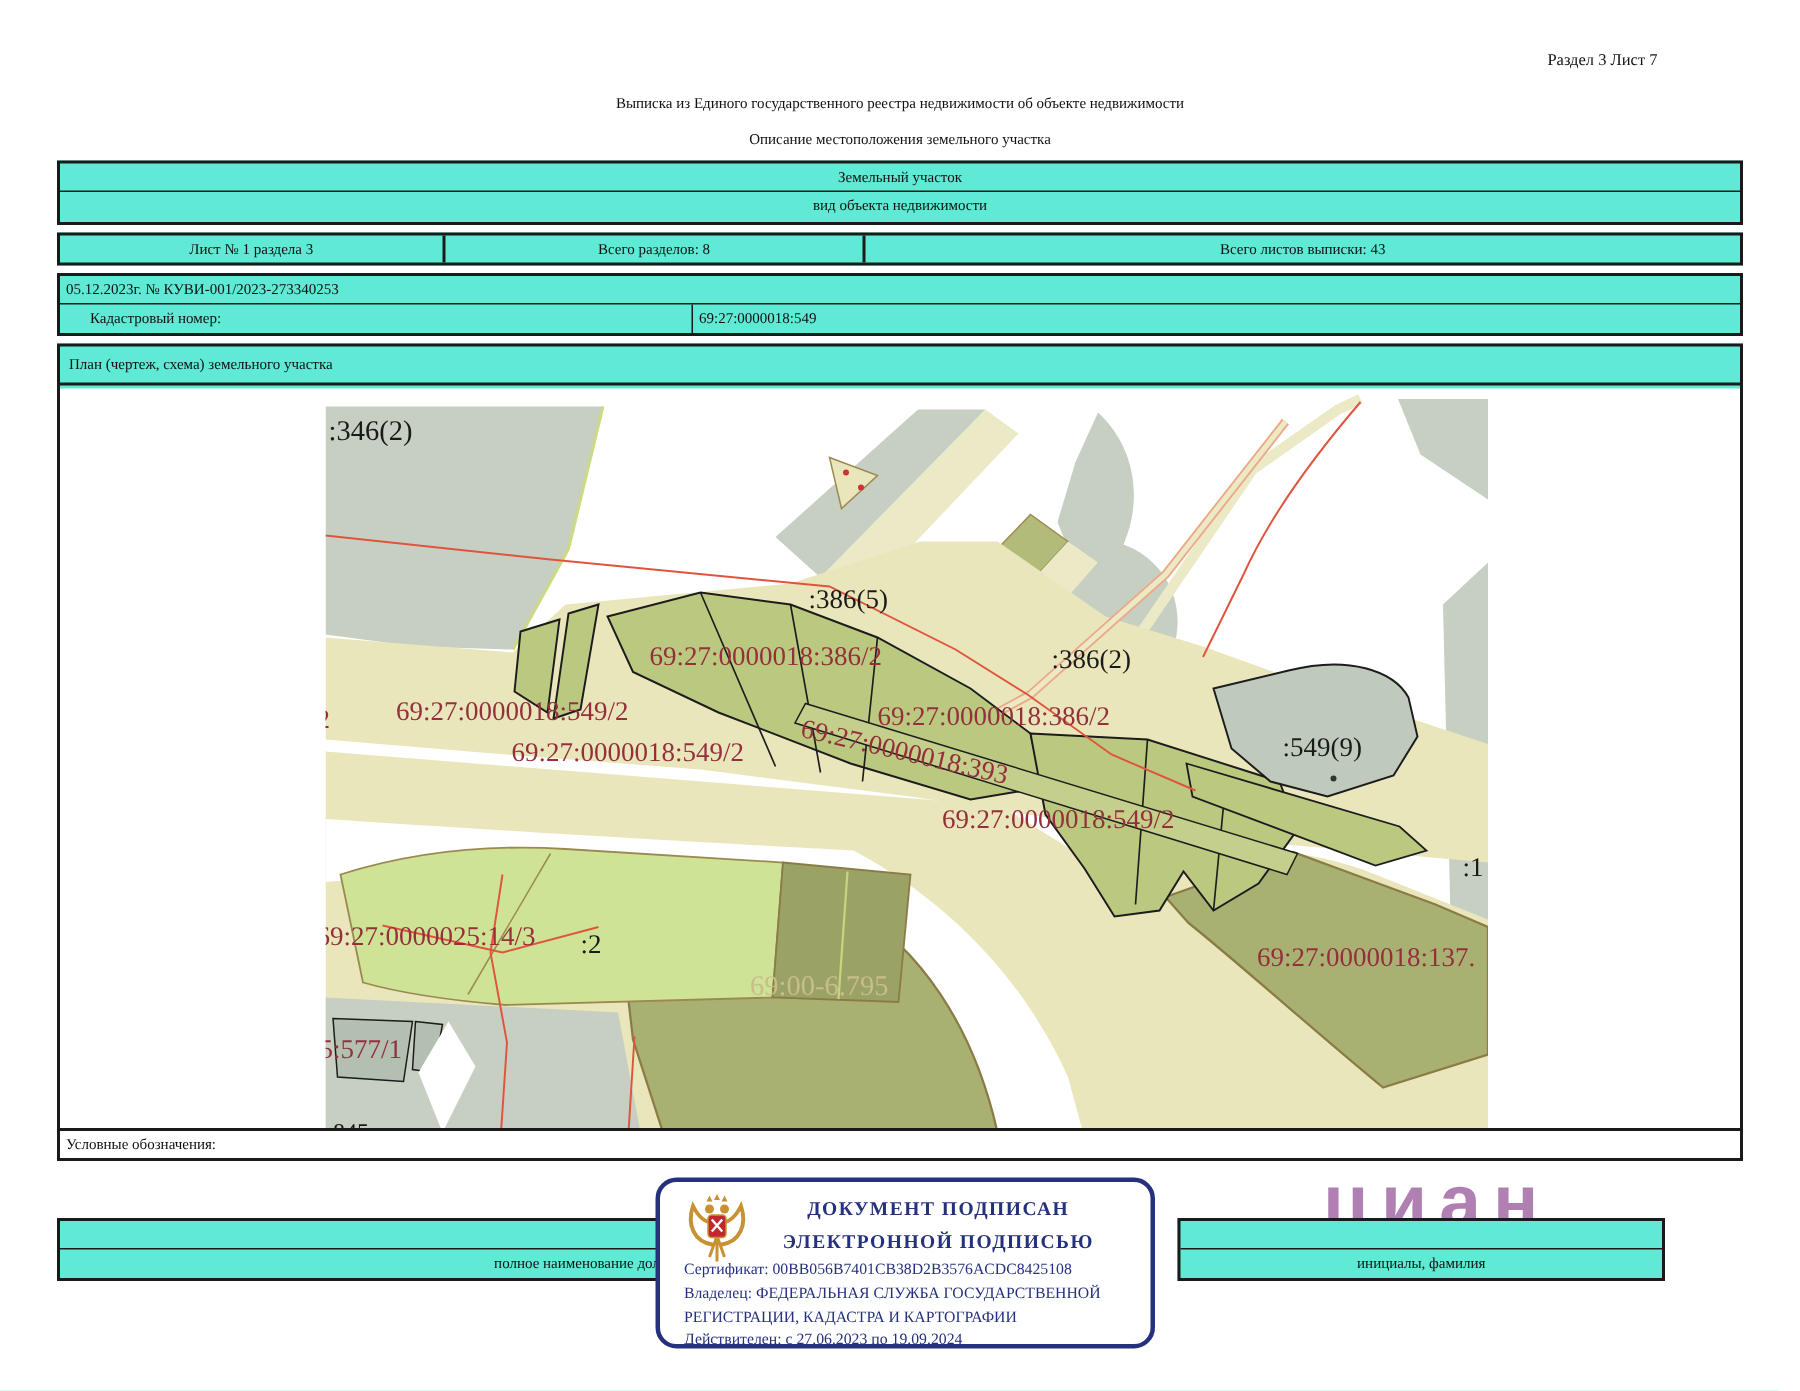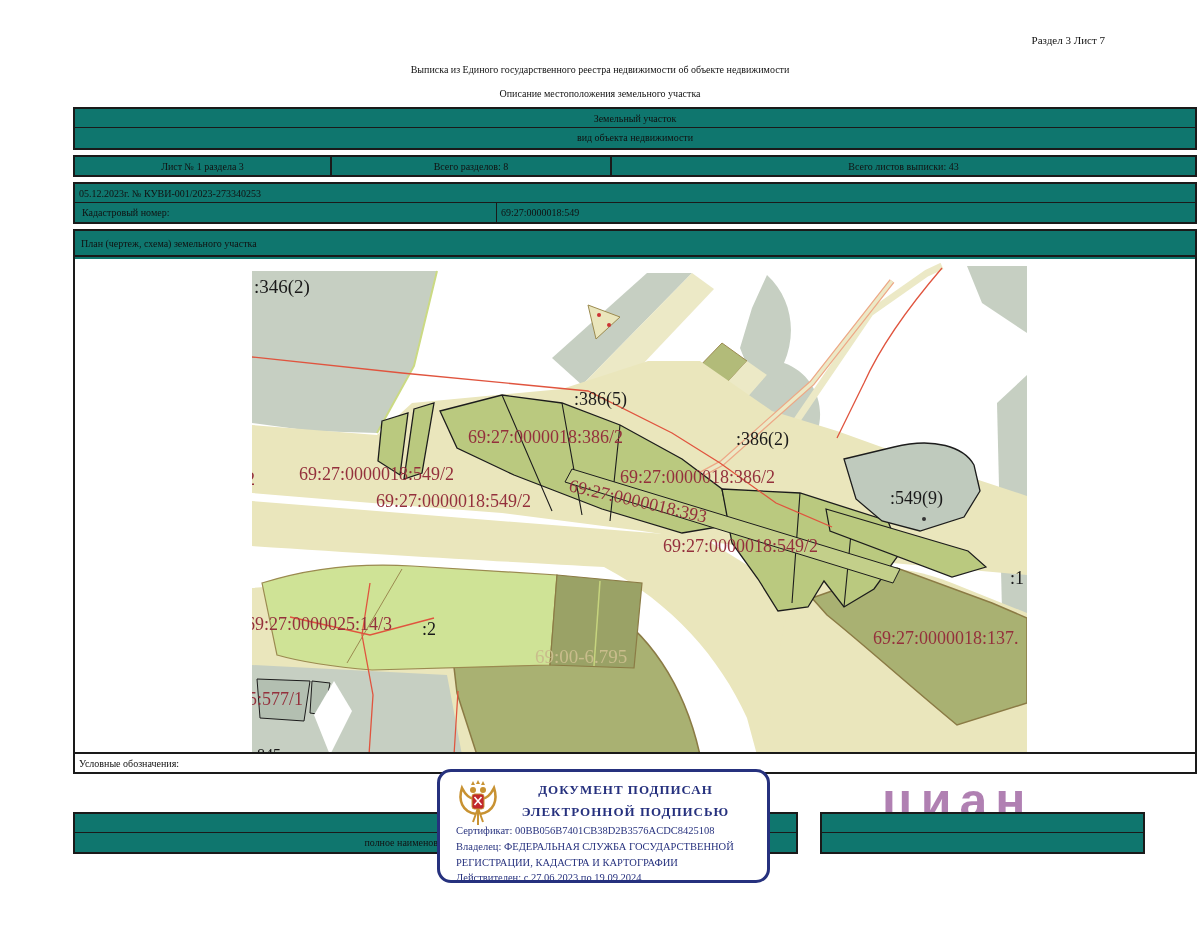--- a/index.html
+++ b/index.html
@@ -1,25 +1,25 @@
 <!DOCTYPE html>
 <html><head>
 <meta charset="utf-8">
 <style>
   html,body{margin:0;padding:0;background:#fff;}
   body{width:1200px;height:927px;position:relative;font-family:"Liberation Serif","DejaVu Serif",serif;color:#111;overflow:hidden;}
   .abs{position:absolute;}
-  .bordered{border:2px solid #1a1a1a;box-sizing:border-box;background:#0f766e;margin-left:35px;}
+  .bordered{border:2px solid #1a1a1a;box-sizing:border-box;background:#5eead4;}
   .row{box-sizing:border-box;}
   .cell{box-sizing:border-box;overflow:hidden;white-space:nowrap;}
   .ctr{text-align:center;}
   .fs15{font-size:10px;line-height:19px;}
   .hdr-right{font-size:11px;}
   .map-wrap{position:absolute;overflow:hidden;}
-  .stamp{border:3px solid #26317e;border-radius:14px;background:#fff;box-sizing:border-box;z-index:6;}
+  .stamp{border:3px solid #26317e;border-radius:14px;background:#fff;box-sizing:border-box;z-index:6;margin-top:16px;}
   .stamp .big{color:#26317e;font-weight:bold;font-size:13px;letter-spacing:1px;text-align:center;position:absolute;left:52px;right:8px;}
   .stamp .sm{color:#26317e;font-size:10.5px;position:absolute;left:16px;right:8px;white-space:nowrap;}
   .wm{color:#701a75;opacity:.55;font-family:"Liberation Sans",sans-serif;font-weight:bold;font-size:50px;letter-spacing:8px;z-index:1;}
   svg text{font-family:"Liberation Serif","DejaVu Serif",serif;}
 </style>
 </head>
 <body>
 
 <div class="abs hdr-right" style="top:34px;right:95px;">Раздел 3    Лист 7</div>
 
@@ -33,21 +33,21 @@
 
 <div class="abs bordered" style="left:38px;top:155px;width:1124px;height:22px;display:flex;">
   <div class="cell ctr fs15" style="width:257px;border-right:2px solid #1a1a1a;">Лист № 1 раздела 3</div>
   <div class="cell ctr fs15" style="width:280px;border-right:2px solid #1a1a1a;">Всего разделов: 8</div>
   <div class="cell ctr fs15" style="flex:1;">Всего листов выписки: 43</div>
 </div>
 
 <div class="abs bordered" style="left:38px;top:182px;width:1124px;height:42px;">
   <div class="row fs15" style="height:19px;border-bottom:1px solid #1a1a1a;padding-left:4px;">05.12.2023г. № КУВИ-001/2023-273340253</div>
   <div class="row" style="height:19px;display:flex;">
-    <div class="cell fs15" style="width:422px;border-right:1px solid #1a1a1a;padding-left:7px;">Кадастровый номер:</div>
+    <div class="cell fs15" style="width:422px;border-right:1px solid #1a1a1a;padding-left:20px;">Кадастровый номер:</div>
     <div class="cell fs15" style="flex:1;padding-left:4px;">69:27:0000018:549</div>
   </div>
 </div>
 
 <div class="abs bordered" style="left:38px;top:229px;width:1124px;height:545px;">
   <div class="row fs15" style="height:26px;line-height:26px;border-bottom:2px solid #1a1a1a;padding-left:6px;">План (чертеж, схема) земельного участка</div>
 
   <div class="map-wrap" style="left:0;top:28px;width:1120px;height:494px;background:#fff;text-align:right;">
     <svg id="map-svg" style="position:absolute;left:177px;top:4px;" width="775" height="492" viewBox="0 0 775 492">
       <rect width="775" height="492" fill="#ffffff"></rect>
@@ -152,20 +152,21 @@
 </div>
 
 <div class="abs wm" style="left:882px;top:772px;">циан</div>
 
 <div class="abs bordered" style="left:38px;top:812px;width:725px;height:42px;z-index:2;">
   <div class="row" style="height:19px;border-bottom:1px solid #1a1a1a;"></div>
   <div class="row ctr fs15" style="height:19px;">полное наименование должности</div>
 </div>
 <div class="abs bordered" style="left:785px;top:812px;width:325px;height:42px;z-index:2;">
   <div class="row" style="height:19px;border-bottom:1px solid #1a1a1a;"></div>
+  <div class="row ctr fs15" style="height:19px;">инициалы, фамилия</div>
 </div>
 
 <div class="abs stamp" style="left:437px;top:769px;width:333px;height:114px;">
   <svg class="abs" style="left:16px;top:8px;" width="44" height="48" viewBox="0 0 44 48">
     <g stroke="#c89232" fill="none" stroke-width="2.6">
       <path d="M20,34 C6,32 2,20 6,8 C10,16 14,19 19,19"></path>
       <path d="M24,34 C38,32 42,20 38,8 C34,16 30,19 25,19"></path>
     </g>
     <g fill="#c89232">
       <circle cx="17" cy="10" r="3"></circle>

